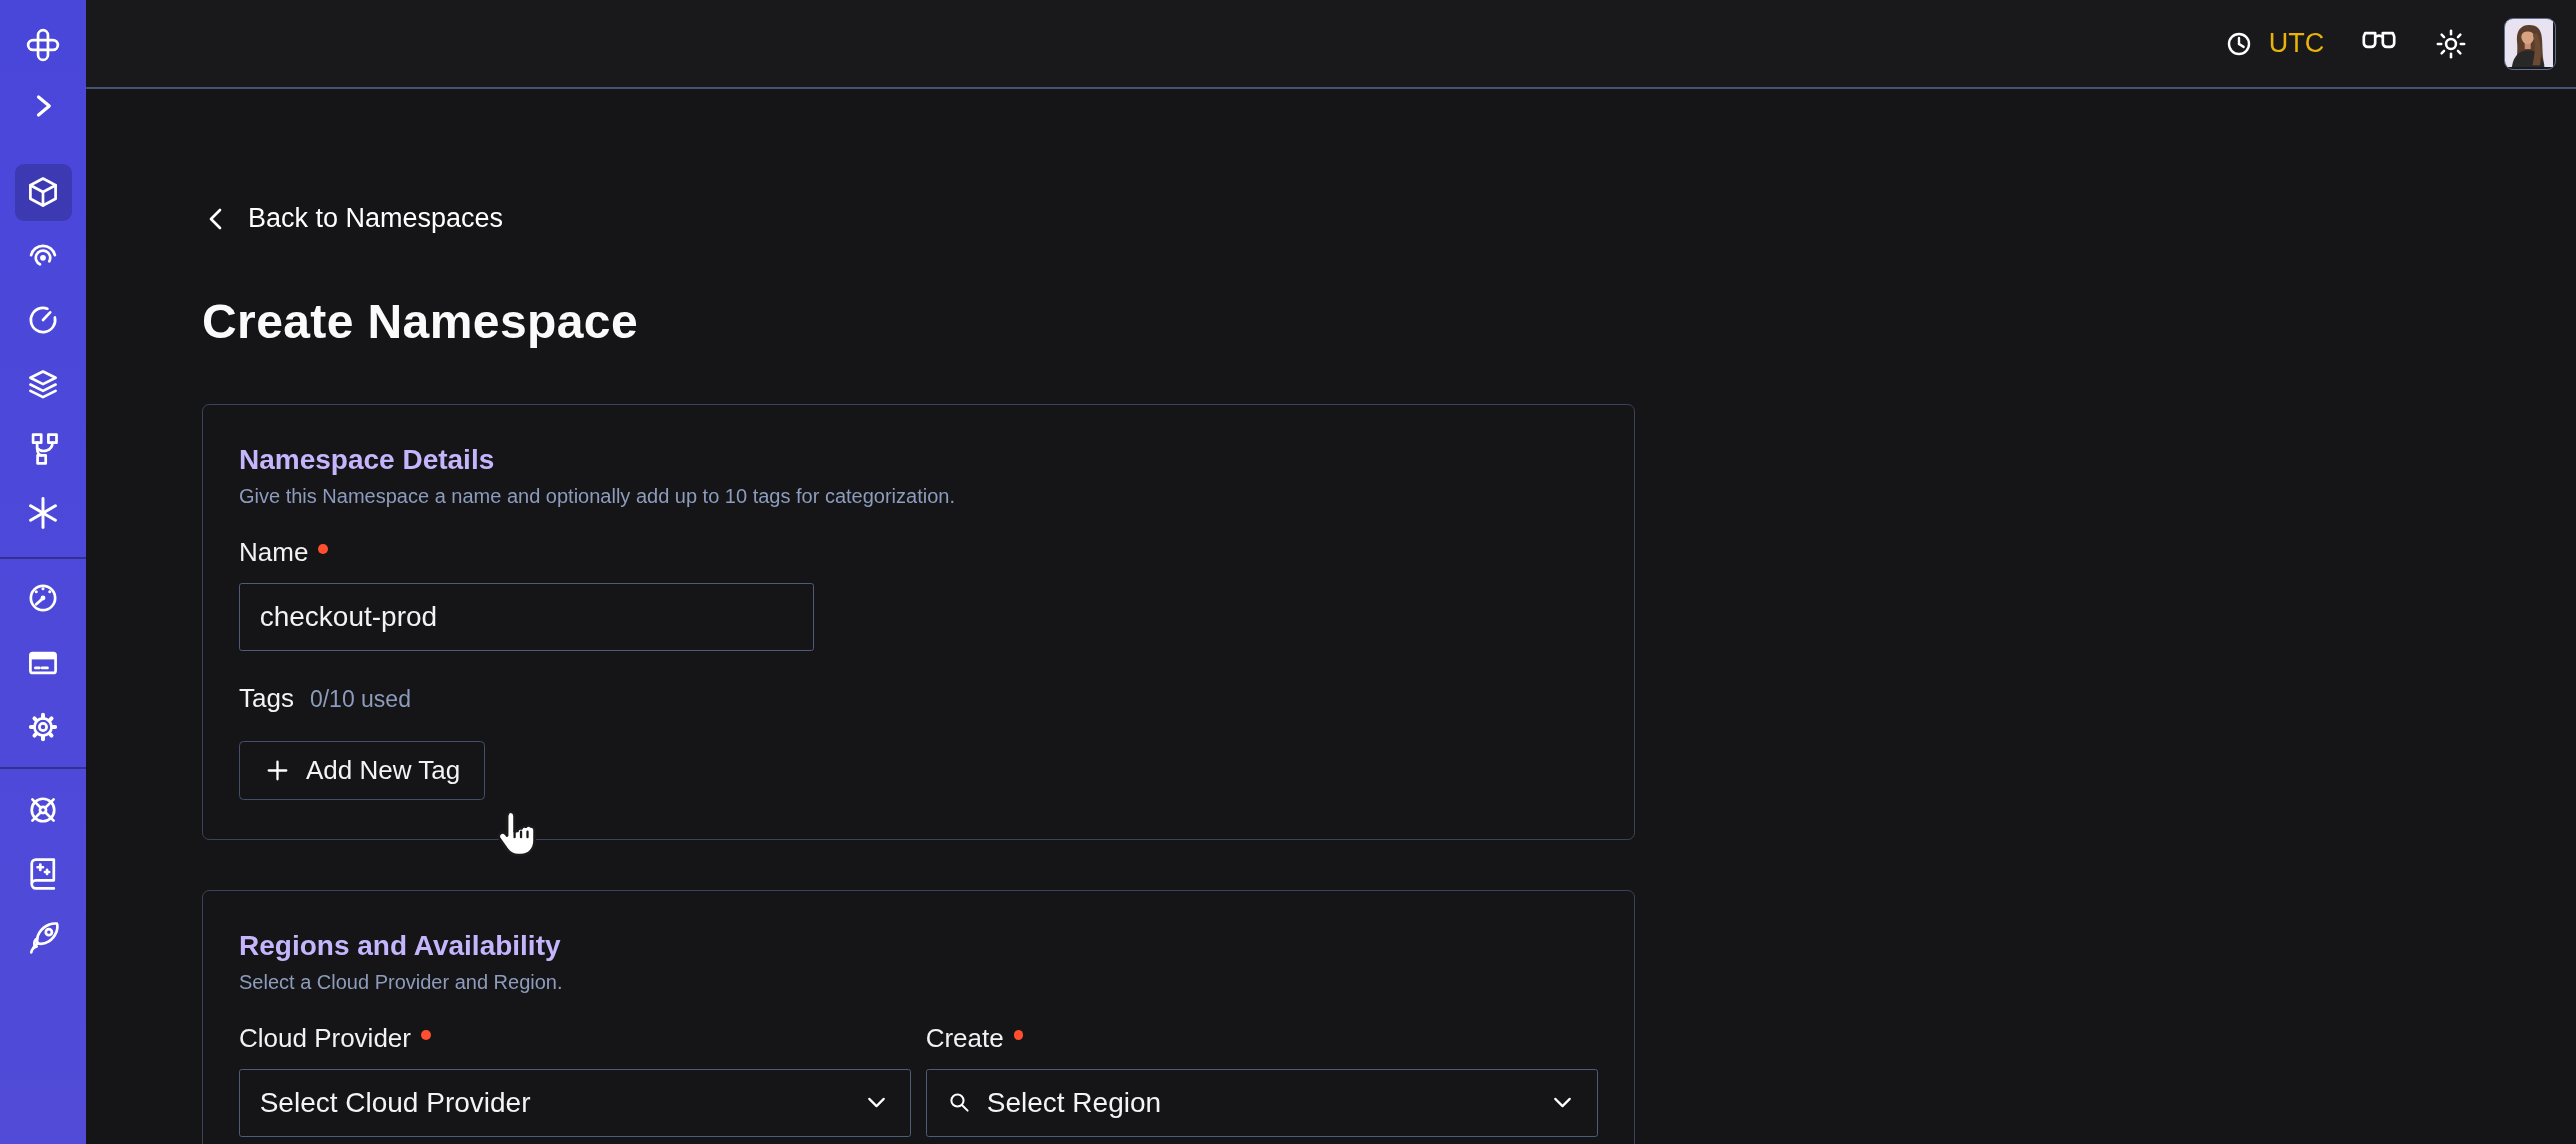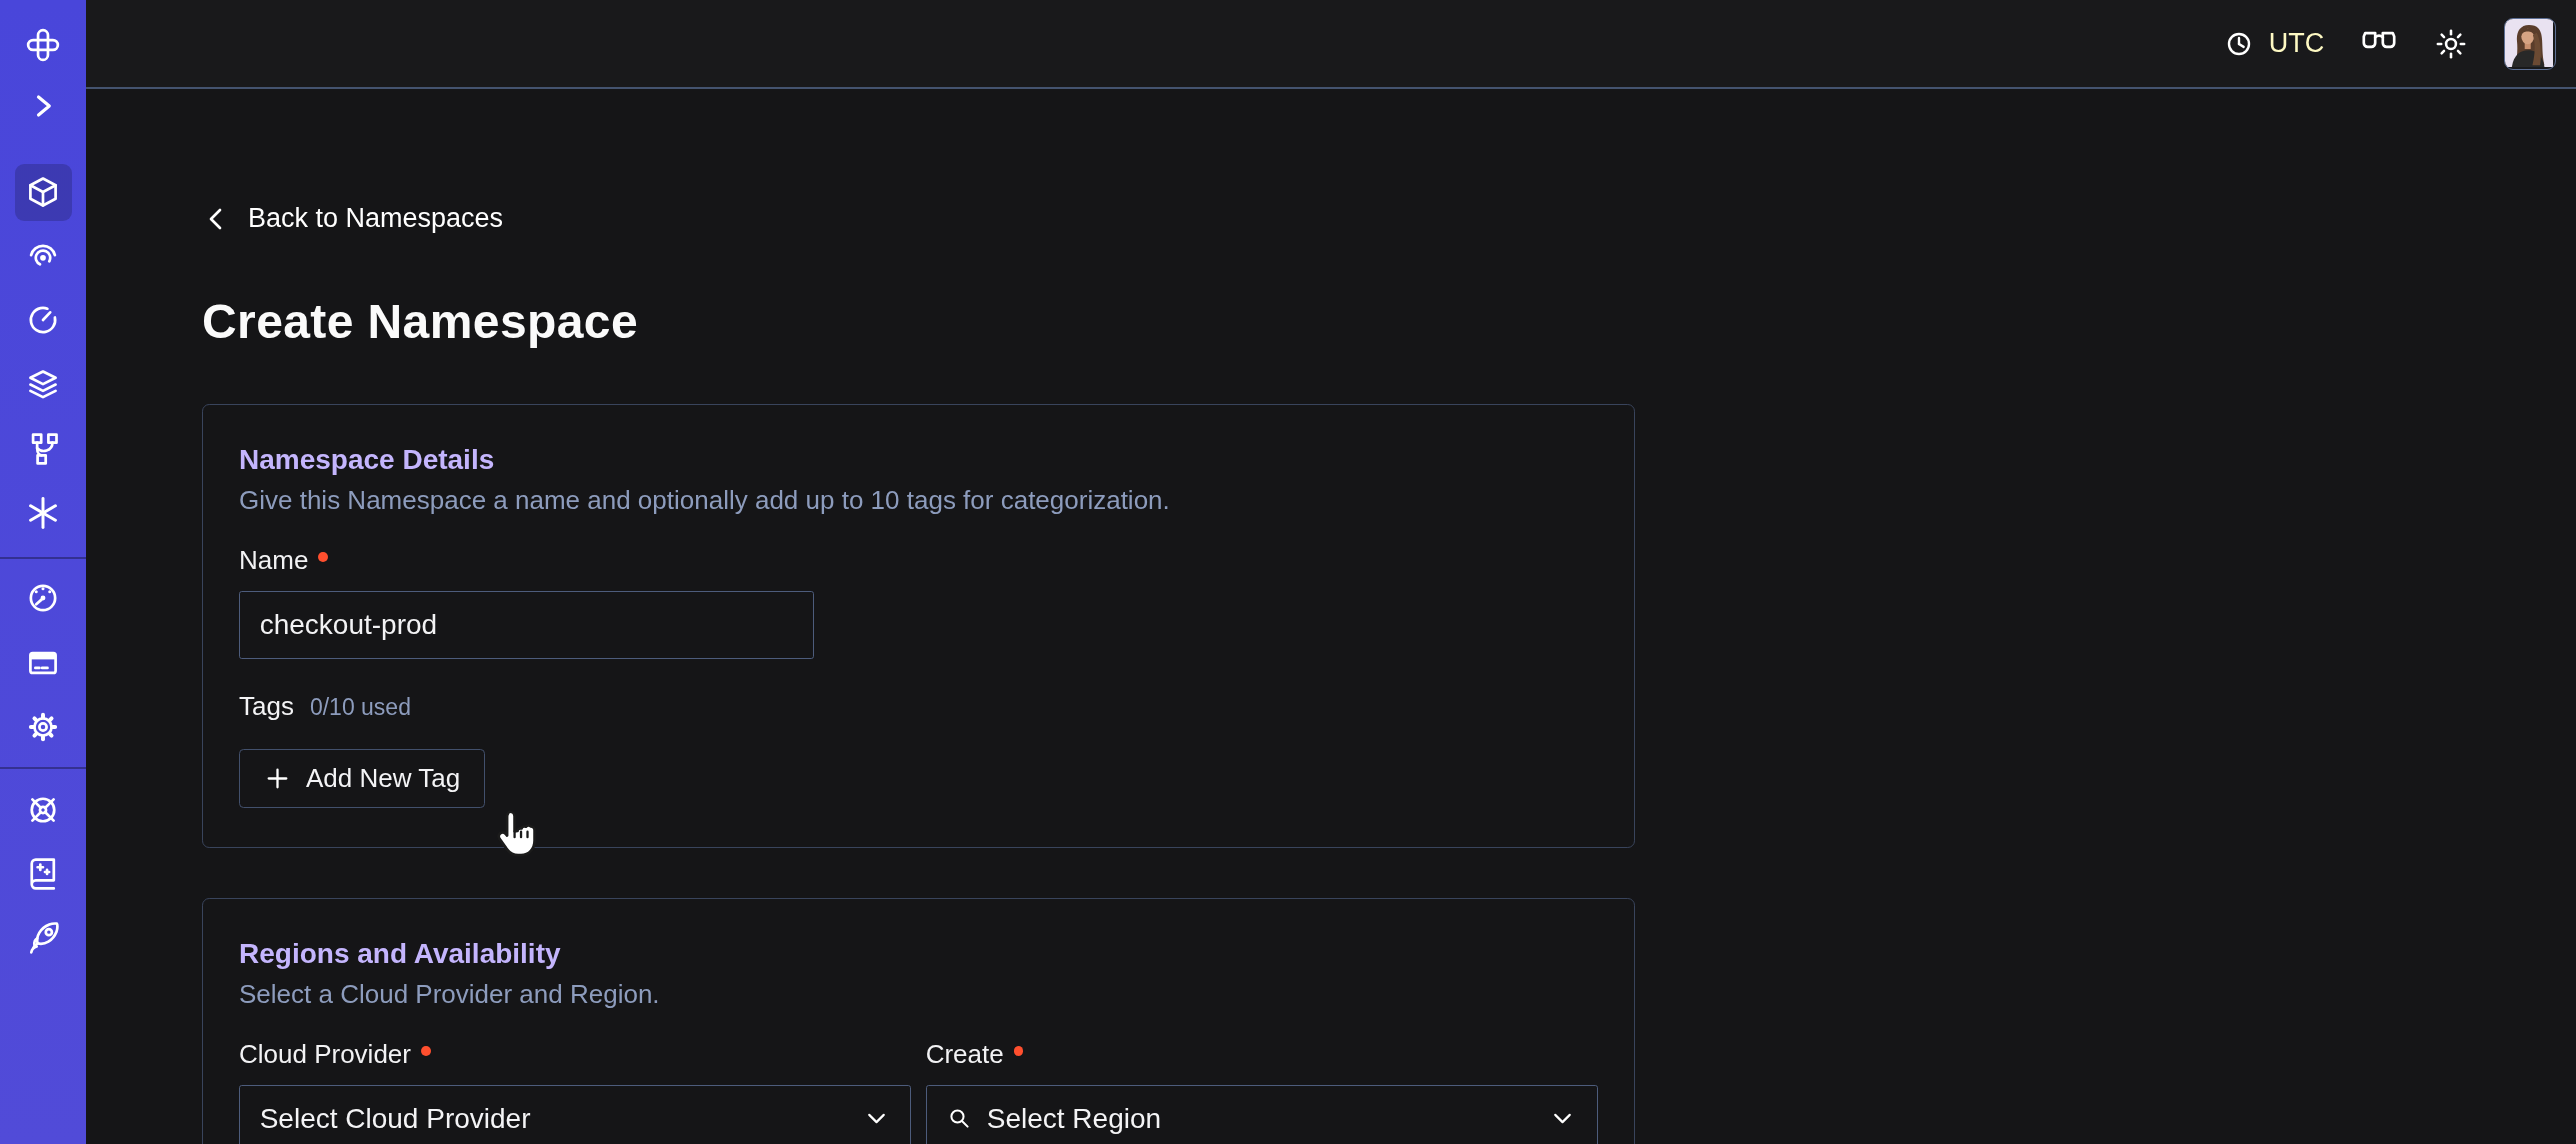--- a/index.html
+++ b/index.html
@@ -20,21 +20,21 @@
   .ic{stroke:#fff;fill:none;stroke-width:3;stroke-linecap:round;stroke-linejoin:round;}
 
   
   .topbar{
     position:absolute;left:86px;top:0;right:0;height:89px;
     background:var(--topbar_bg,#19191b);
     border-bottom:2.7px solid var(--divider,#44536f);
     display:flex;align-items:center;justify-content:flex-end;
     gap:36px;padding-right:19.7px;
   }
-  .tz{display:flex;align-items:center;gap:13.4px;font-size:27px;color:#fef9c3;cursor:pointer;}
+  .tz{display:flex;align-items:center;gap:13.4px;font-size:27px;color:#eab308;cursor:pointer;}
   .icon-btn{display:flex;align-items:center;justify-content:center;cursor:pointer;background:none;border:none;}
   .avatar{
     width:52px;height:52px;border-radius:9px;border:1.8px solid #5d6f94;
     overflow:hidden;cursor:pointer;flex:0 0 auto;
   }
 
   
   .sidebar{
     position:absolute;left:0;top:0;bottom:0;width:86px;z-index:5;
     background:linear-gradient(180deg,var(--sidebar_bg,#4946da) 0%,var(--sidebar_bg2,#514bd8) 100%);
@@ -53,21 +53,21 @@
   .main{position:absolute;left:86px;top:92px;right:0;bottom:0;padding:111px 0 0 116px;}
   .back-link{display:inline-flex;align-items:center;gap:16px;font-size:27px;color:#fff;cursor:pointer;}
   .page-title{margin-top:57px;font-size:48px;font-weight:600;letter-spacing:0.4px;color:#fafafa;}
 
   .card{
     width:1433px;border:1.8px solid var(--card_border,#39445c);border-radius:7.2px;
     padding:39px 36px;margin-top:55px;background:transparent;
   }
   .card + .card{margin-top:50px;}
   .card-title{font-size:28px;font-weight:600;color:#c4b5fd;}
-  .card-sub{margin-top:9px;font-size:26px;color:var(--text_muted,#8d9cbd);}
+  .card-sub{margin-top:9px;font-size:20px;color:var(--text_muted,#8d9cbd);}
 
   .field-label{margin-top:29px;display:flex;align-items:center;font-size:26px;color:#f2f2f4;}
   .req-dot{width:9.8px;height:9.8px;border-radius:50%;background:var(--required_dot,#ff4f2e);margin-left:9.8px;margin-top:-5.4px;}
 
   .text-input{
     margin-top:15px;display:block;width:575px;height:68px;
     background:transparent;border:1.8px solid var(--input_border,#4d5c7c);border-radius:2.7px;
     color:#f2f2f4;font-size:28px;font-family:"Liberation Sans",sans-serif;padding:0 19.7px;outline:none;
   }
   .tags-row{margin-top:32px;display:flex;align-items:baseline;gap:16px;}

